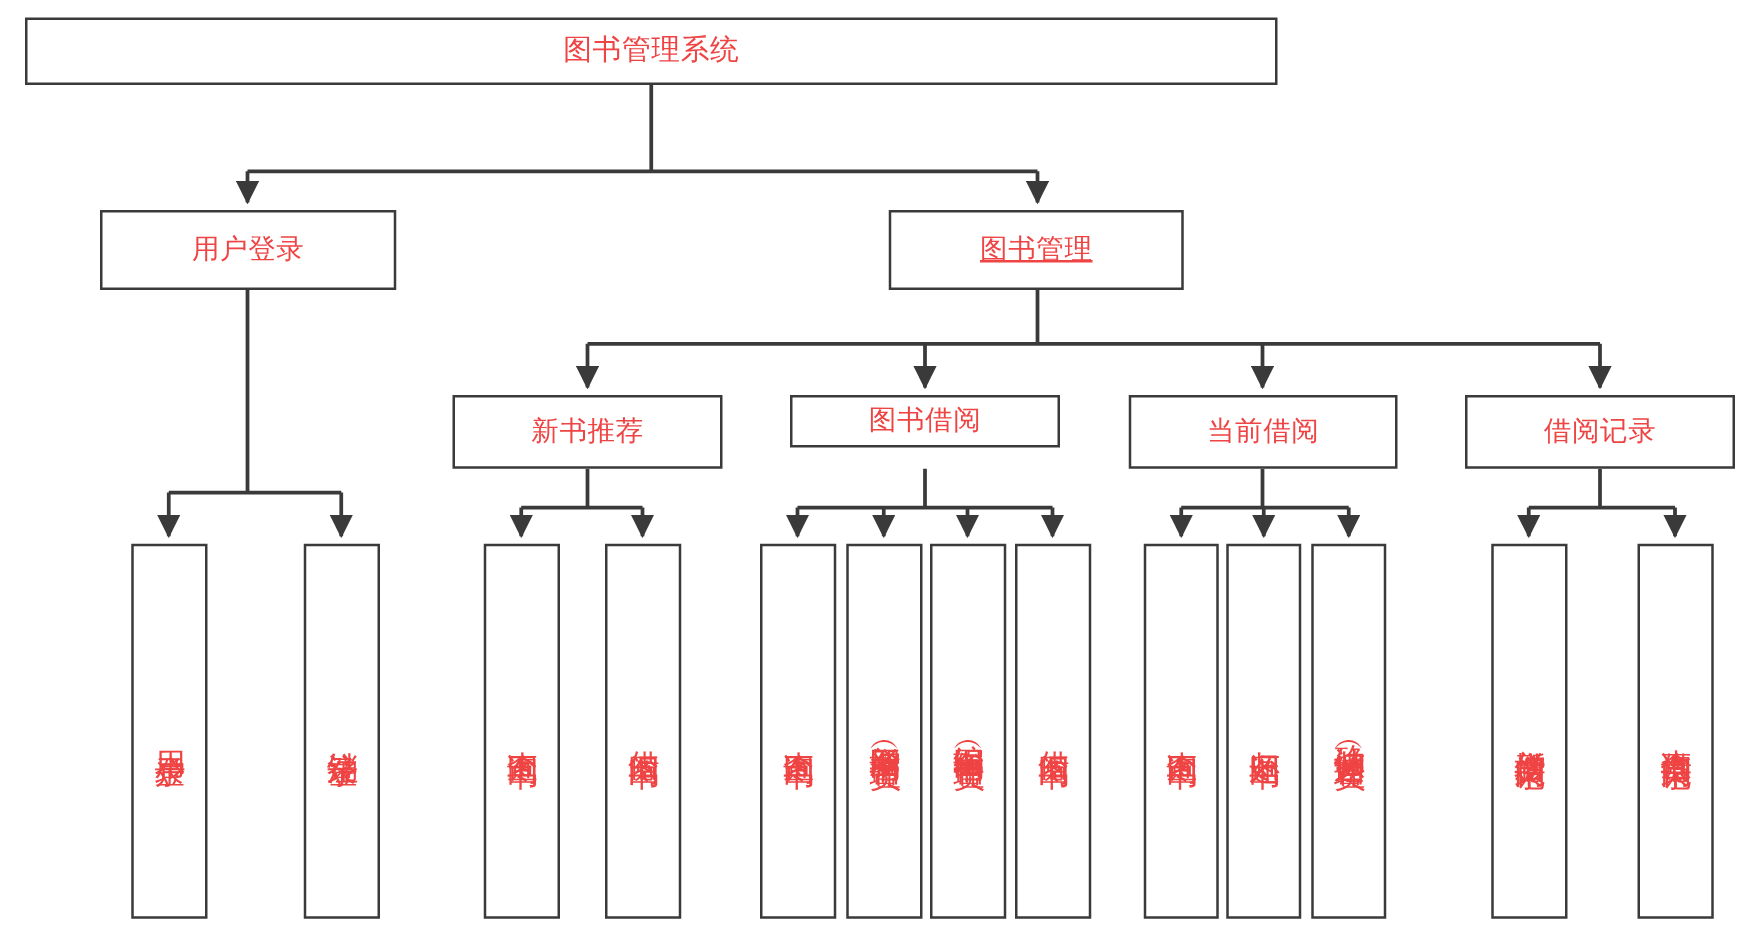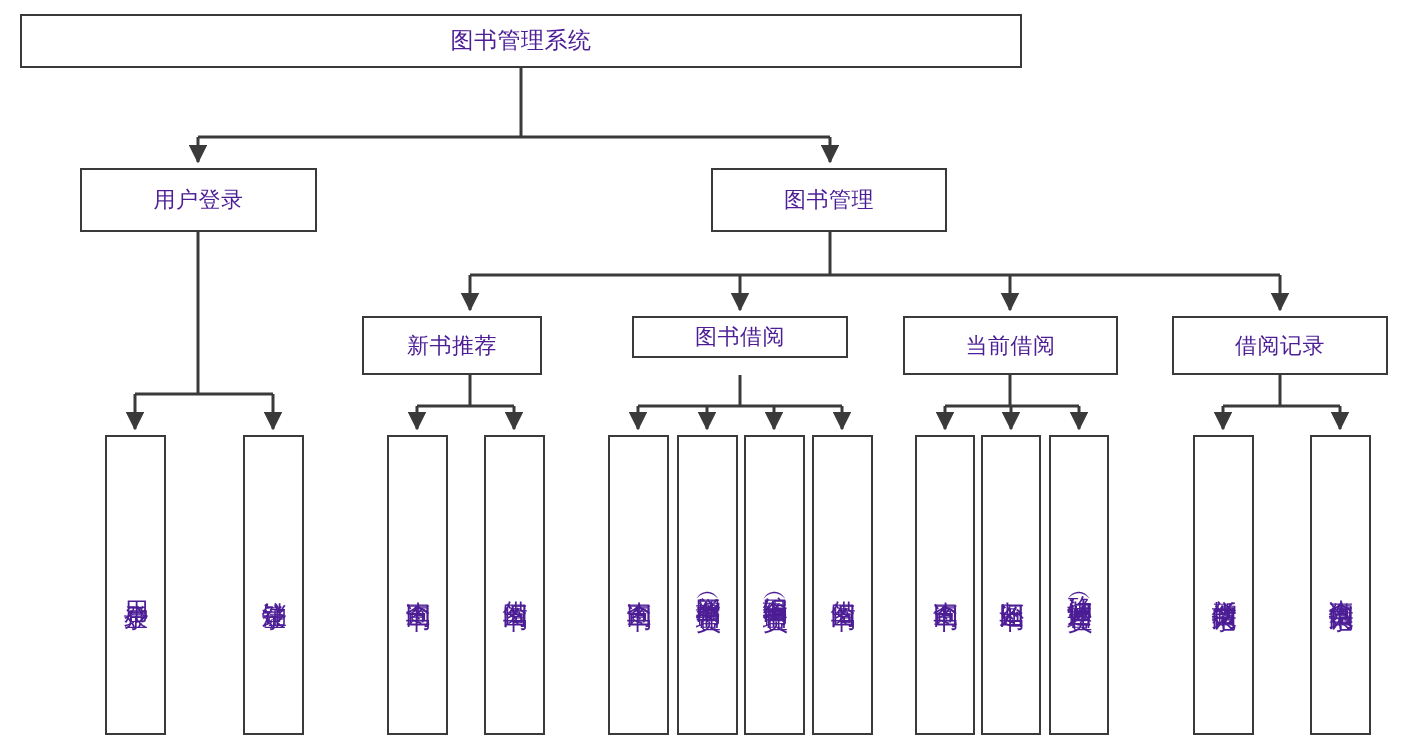--- a/index.html
+++ b/index.html
@@ -26,21 +26,21 @@
     height: 747px;
   }
   .node {
     position: absolute;
     box-sizing: border-box;
     background: #ffffff;
     border: 2.2px solid #3a3a3a;
     display: flex;
     align-items: center;
     justify-content: center;
-    color: #4c1d95;
+    color: #ef4444;
     z-index: 3;
   }
   .node-label {
     display: block;
     text-align: center;
     line-height: 1.18;
     white-space: nowrap;
   }
   
   .node.horiz .node-label {
@@ -132,25 +132,25 @@
     </g>
   </svg>
 
   <div class="node horiz root" style="left:20px; top:14px; width:1002px; height:54px;">
     <span class="node-label">图书管理系统</span>
   </div>
 
   <div class="node horiz" style="left:80px; top:168px; width:237px; height:64px;">
     <span class="node-label">用户登录</span>
   </div>
-  <div class="node horiz" style="left:711px; top:168px; width:236px; height:64px;">
+  <div class="node horiz" style="left:711px; top:168px; width:236px; height:64px;text-decoration:underline;">
     <span class="node-label">图书管理</span>
   </div>
 
-  <div class="node horiz" style="left:362px; top:316px; width:180px; height:59px;">
+  <div class="node horiz" style="left:362px; top:316px; width:216px; height:59px;">
     <span class="node-label">新书推荐</span>
   </div>
   <div class="node horiz" style="left:632px; top:316px; width:216px; height:42px;align-items:center;">
     <span class="node-label">图书借阅</span>
   </div>
   <div class="node horiz" style="left:1172px; top:316px; width:216px; height:59px;">
     <span class="node-label">借阅记录</span>
   </div>
   <div class="node horiz" style="left:903px; top:316px; width:215px; height:59px;">
     <span class="node-label">当前借阅</span>

